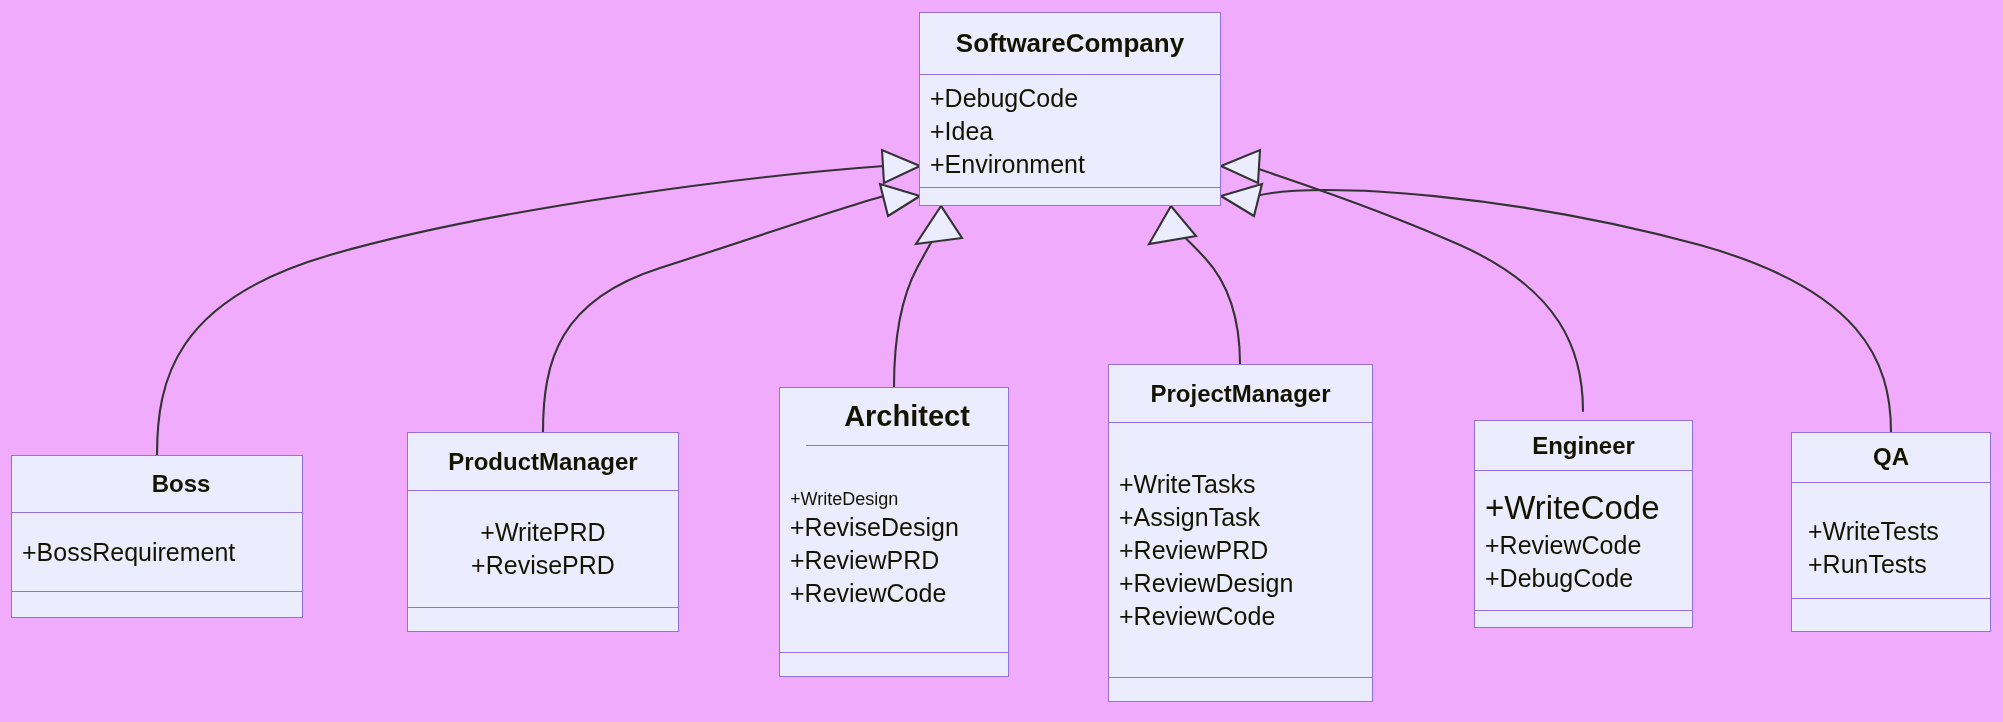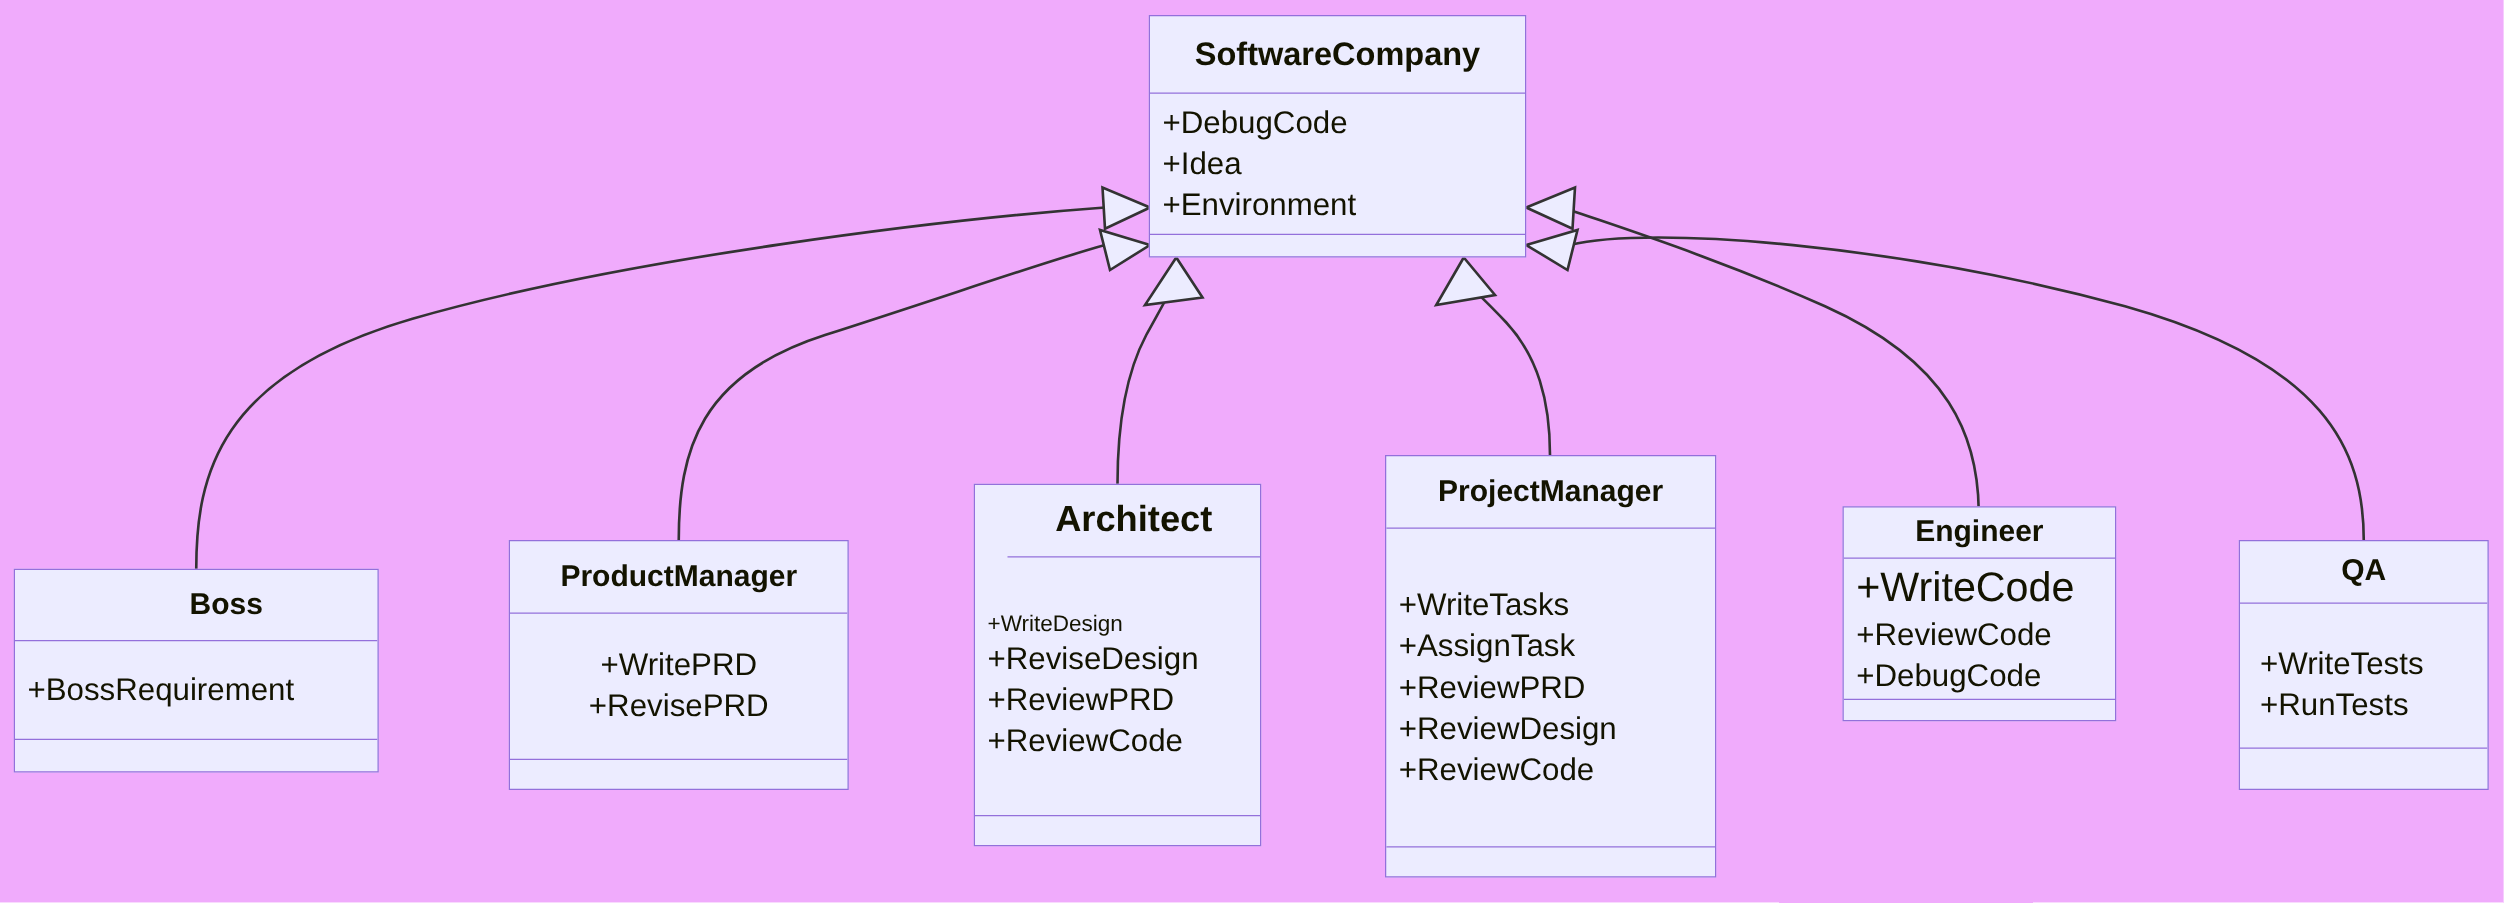--- a/index.html
+++ b/index.html
@@ -145,21 +145,21 @@
     <div class="uml-members" style="height:255px;">
       <div class="uml-member" style="font-size:25px;">+WriteTasks</div>
       <div class="uml-member" style="font-size:25px;">+AssignTask</div>
       <div class="uml-member" style="font-size:25px;">+ReviewPRD</div>
       <div class="uml-member" style="font-size:25px;">+ReviewDesign</div>
       <div class="uml-member" style="font-size:25px;">+ReviewCode</div>
     </div>
     <div class="uml-methods"></div>
   </div>
 
-  <div class="uml-class" style="left:1474px; top:405px; width:219px; height:172px;">
+  <div class="uml-class" style="left:1474px; top:420px; width:219px; height:208px;">
     <div class="uml-title" style="height:58px; font-size:24px;">Engineer</div>
     <div class="uml-members" style="height:161px;">
       <div class="uml-member" style="font-size:33px;">+WriteCode</div>
       <div class="uml-member" style="font-size:25px;">+ReviewCode</div>
       <div class="uml-member" style="font-size:25px;">+DebugCode</div>
     </div>
     <div class="uml-methods"></div>
   </div>
 
   <div class="uml-class" style="left:1791px; top:432px; width:200px; height:200px;gap:16px;">

